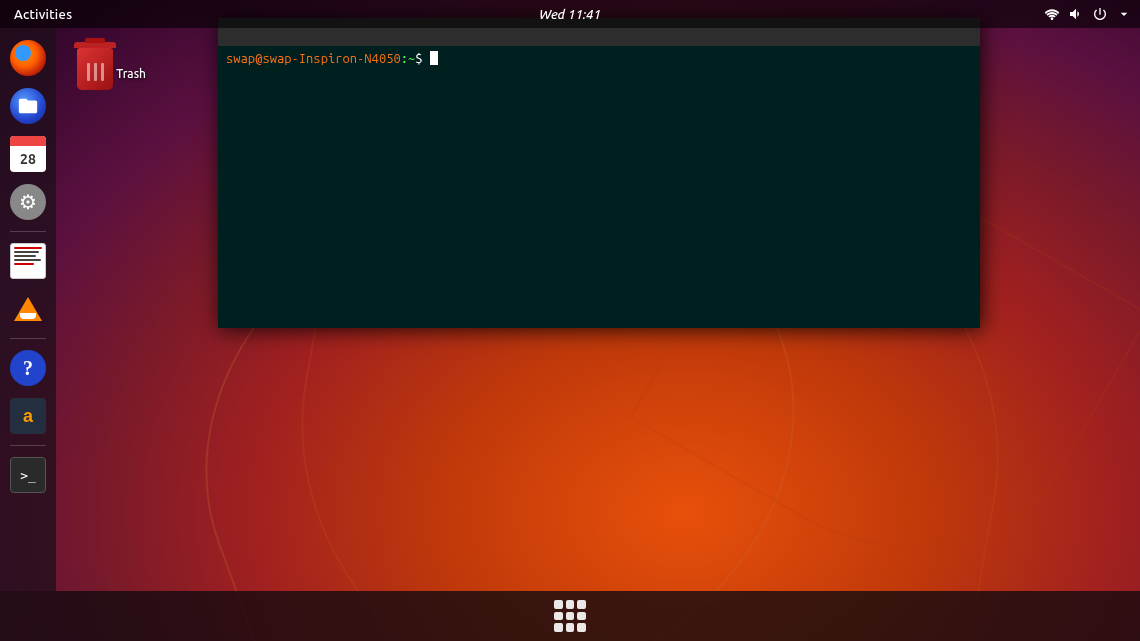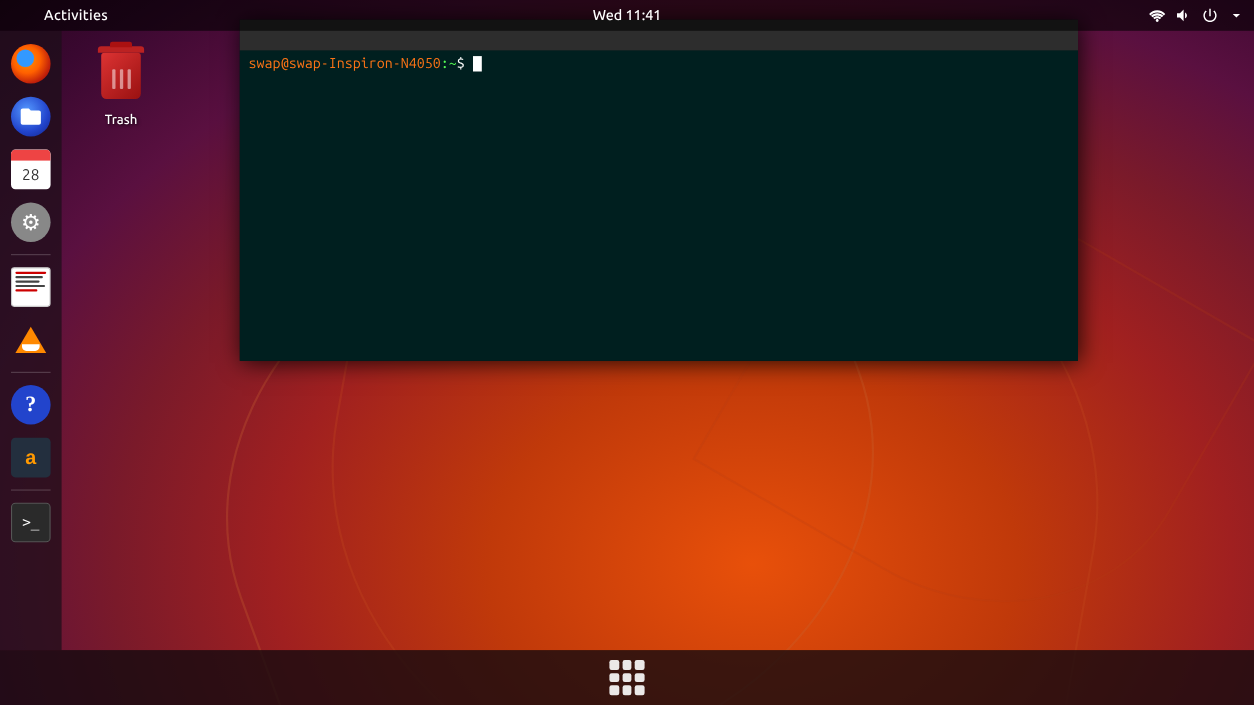--- a/index.html
+++ b/index.html
@@ -63,39 +63,39 @@
       display: flex;
       align-items: center;
       justify-content: space-between;
       z-index: 100;
       padding: 0 8px;
     }
 
     .panel-left {
       display: flex;
       align-items: flex-start;
-      margin-left: 26px;
     }
 
     .activities-btn {
       color: white;
       font-size: 13px;
       font-weight: 500;
       cursor: pointer;
       padding: 0 6px;
       letter-spacing: 0.3px;
     }
 
     .panel-center {
       position: absolute;
       left: 50%;
       transform: translateX(-50%);
       color: white;
       font-size: 13px;
       font-weight: 500;
+      font-style: italic;
     }
 
     .panel-right {
       display: flex;
       align-items: center;
       gap: 8px;
     }
 
     .panel-icon {
       color: white;
@@ -190,21 +190,21 @@
       width: 100%;
       height: 10px;
       background: #e44;
     }
     .cal-body {
       flex: 1;
       display: flex;
       align-items: center;
       justify-content: center;
       font-size: 14px;
-      font-weight: normal;
+      font-weight: bold;
       color: #333;
     }
 
     
     .settings-icon-img {
       width: 36px;
       height: 36px;
       border-radius: 50%;
       background: #888;
       display: flex;
@@ -343,21 +343,21 @@
       top: 40px;
       left: 70px;
       display: flex;
       flex-direction: column;
       gap: 4px;
       z-index: 40;
     }
 
     .desktop-icon {
       display: flex;
-      flex-direction: column;
+      flex-direction: row;
       align-items: center;
       width: 80px;
       cursor: pointer;
       padding: 4px;
       border-radius: 4px;
     }
 
     .trash-icon-img {
       width: 48px;
       height: 56px;

